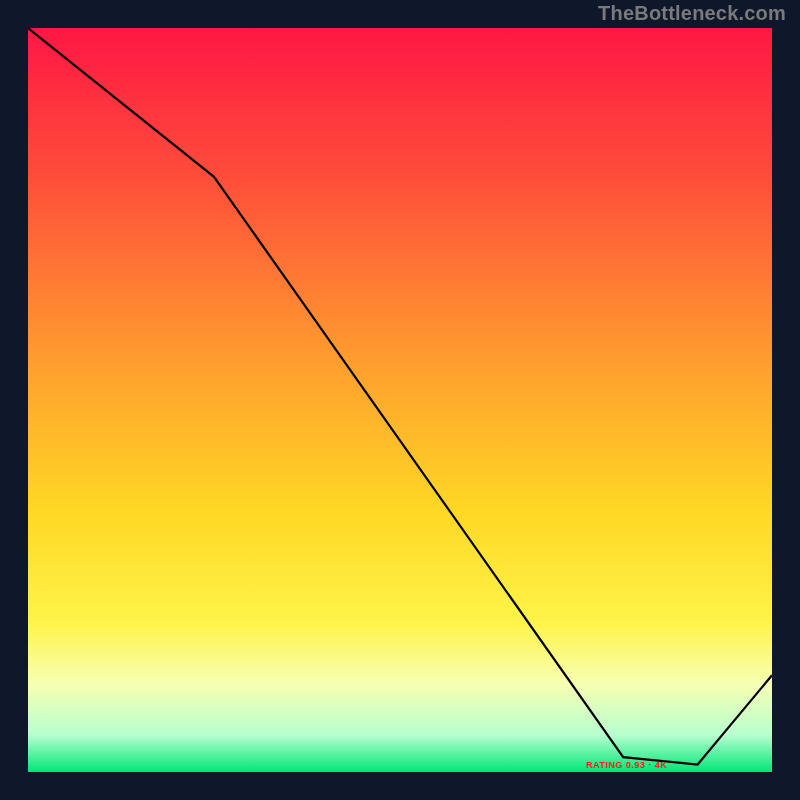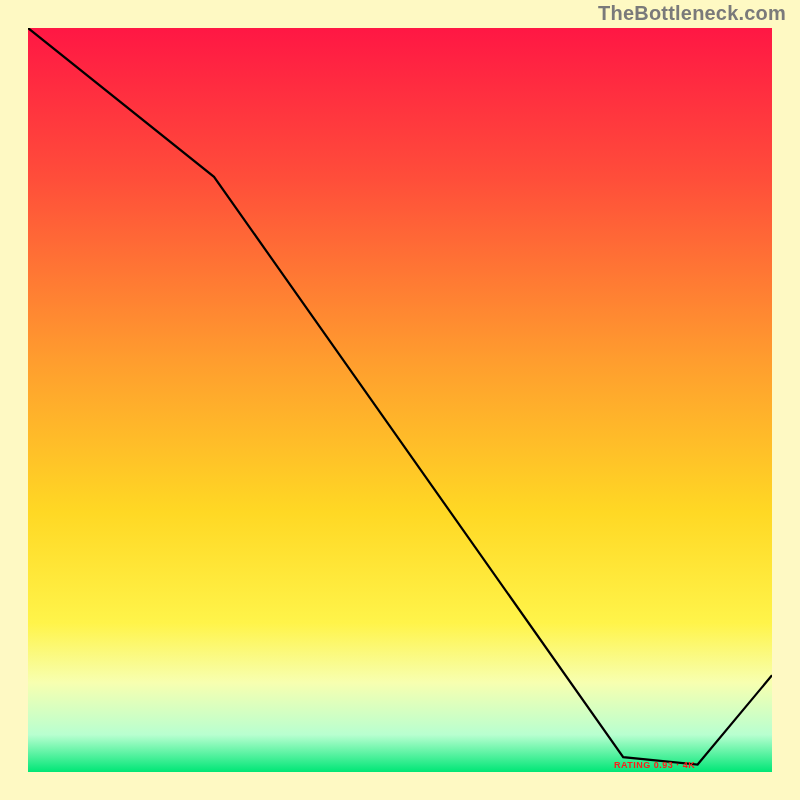--- a/index.html
+++ b/index.html
@@ -8,21 +8,21 @@
     width: 800px;
     height: 800px;
     background: #000;
     font-family: Arial, Helvetica, sans-serif;
     overflow: hidden;
   }
   .frame {
     position: relative;
     width: 800px;
     height: 800px;
-    background: #fef9c3;
+    background: #0f172a;
   }
   .watermark {
     position: absolute;
     top: 2px;
     right: 14px;
     color: #7a7a7a;
     font-size: 20px;
     font-weight: 600;
     letter-spacing: 0.2px;
     user-select: none;
@@ -68,15 +68,15 @@
             <stop offset="88%" stop-color="#f7ffb0"></stop>
             <stop offset="95%" stop-color="#b8ffd0"></stop>
             <stop offset="100%" stop-color="#00e676"></stop>
           </linearGradient>
       </defs>
       <rect id="bg-rect" x="0" y="0" width="744" height="744" fill="url(#bg-grad)"></rect>
       <path id="curve" fill="none" stroke="#000" stroke-width="2.2" d="M0.00 0.00 L186.00 148.80 L595.20 729.12 L669.60 736.56 L744.00 647.28"></path>
     </svg>
   </div>
 
-  <div class="bottom-label" id="bottom-label" style="left: 578px; padding-left: 36px;">RATING 0.93 · 4K</div>
+  <div class="bottom-label" id="bottom-label" style="left: 550px; padding-left: 36px;">RATING 0.93 · 4K</div>
 
 </div>
 
 </body></html>

